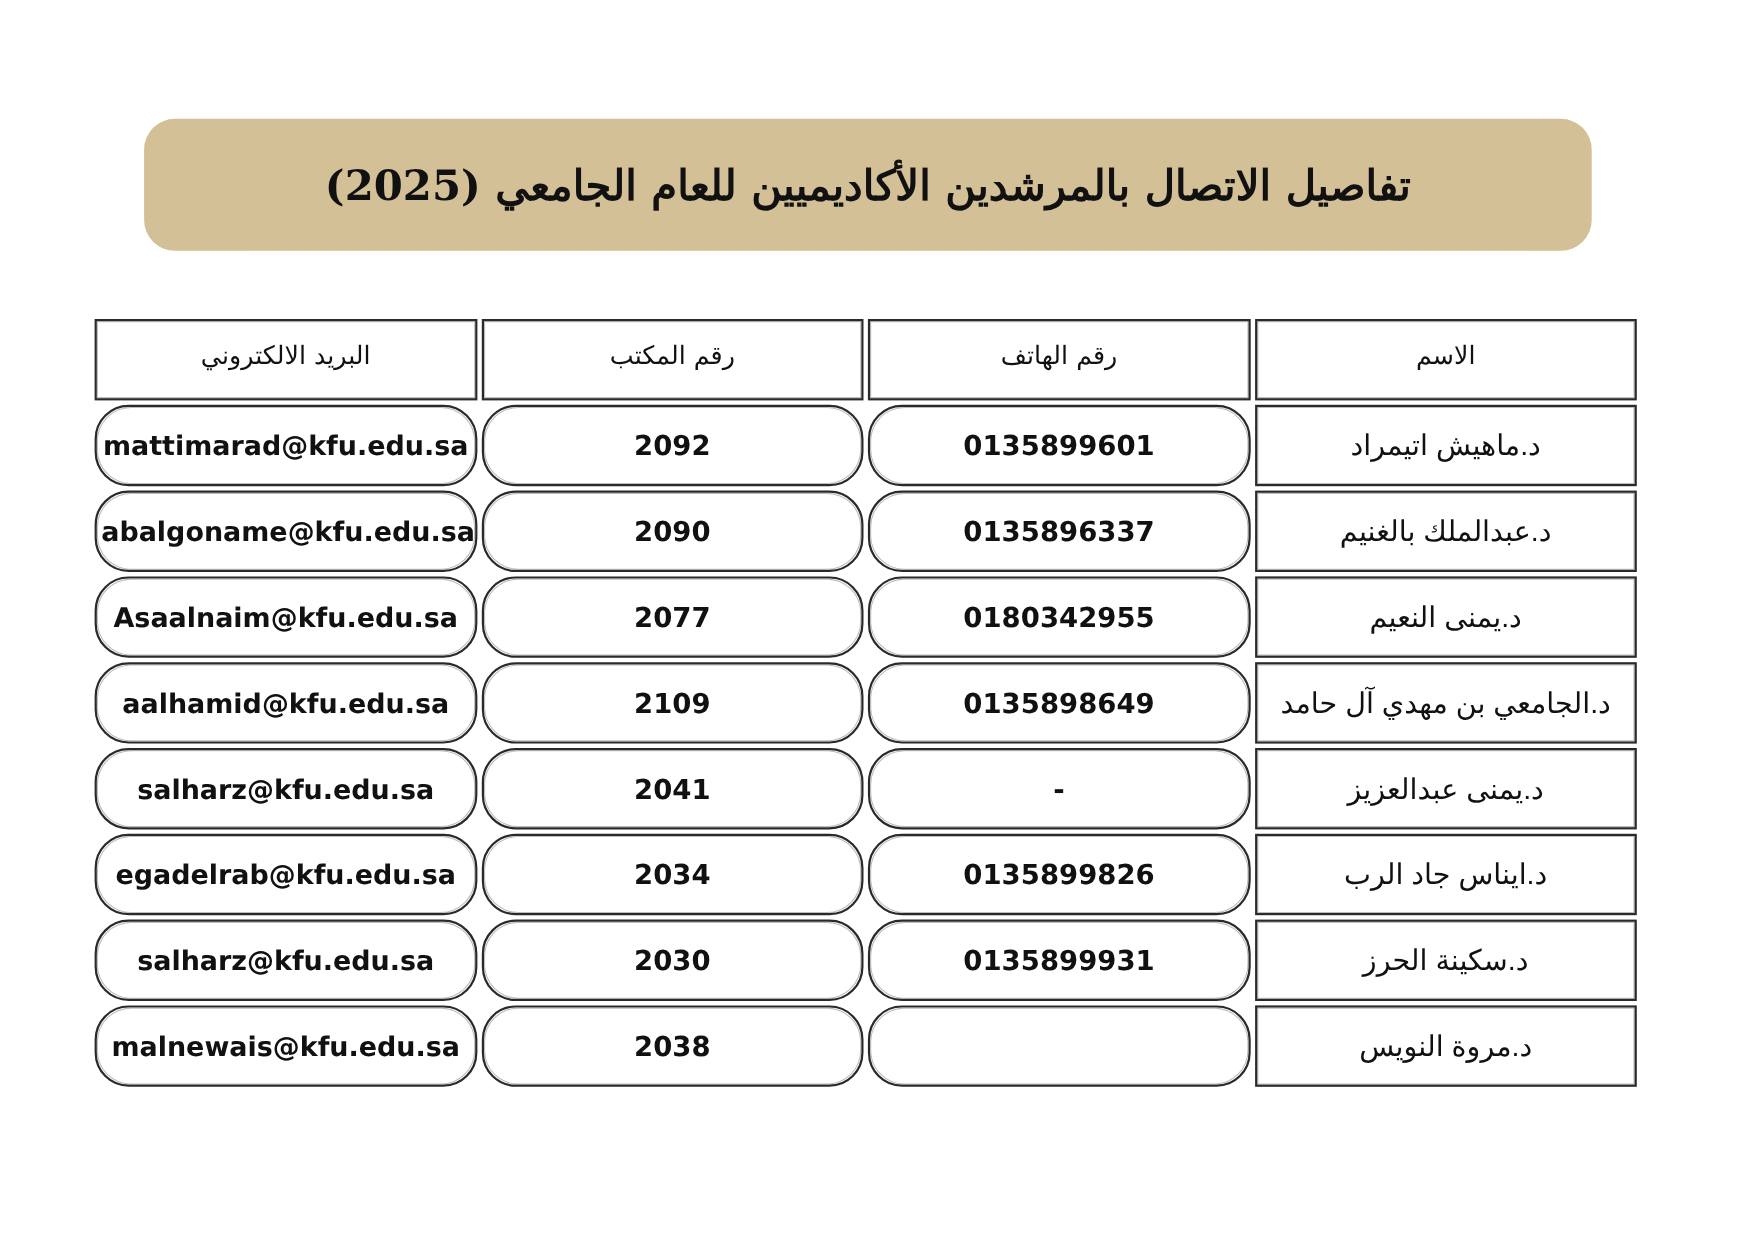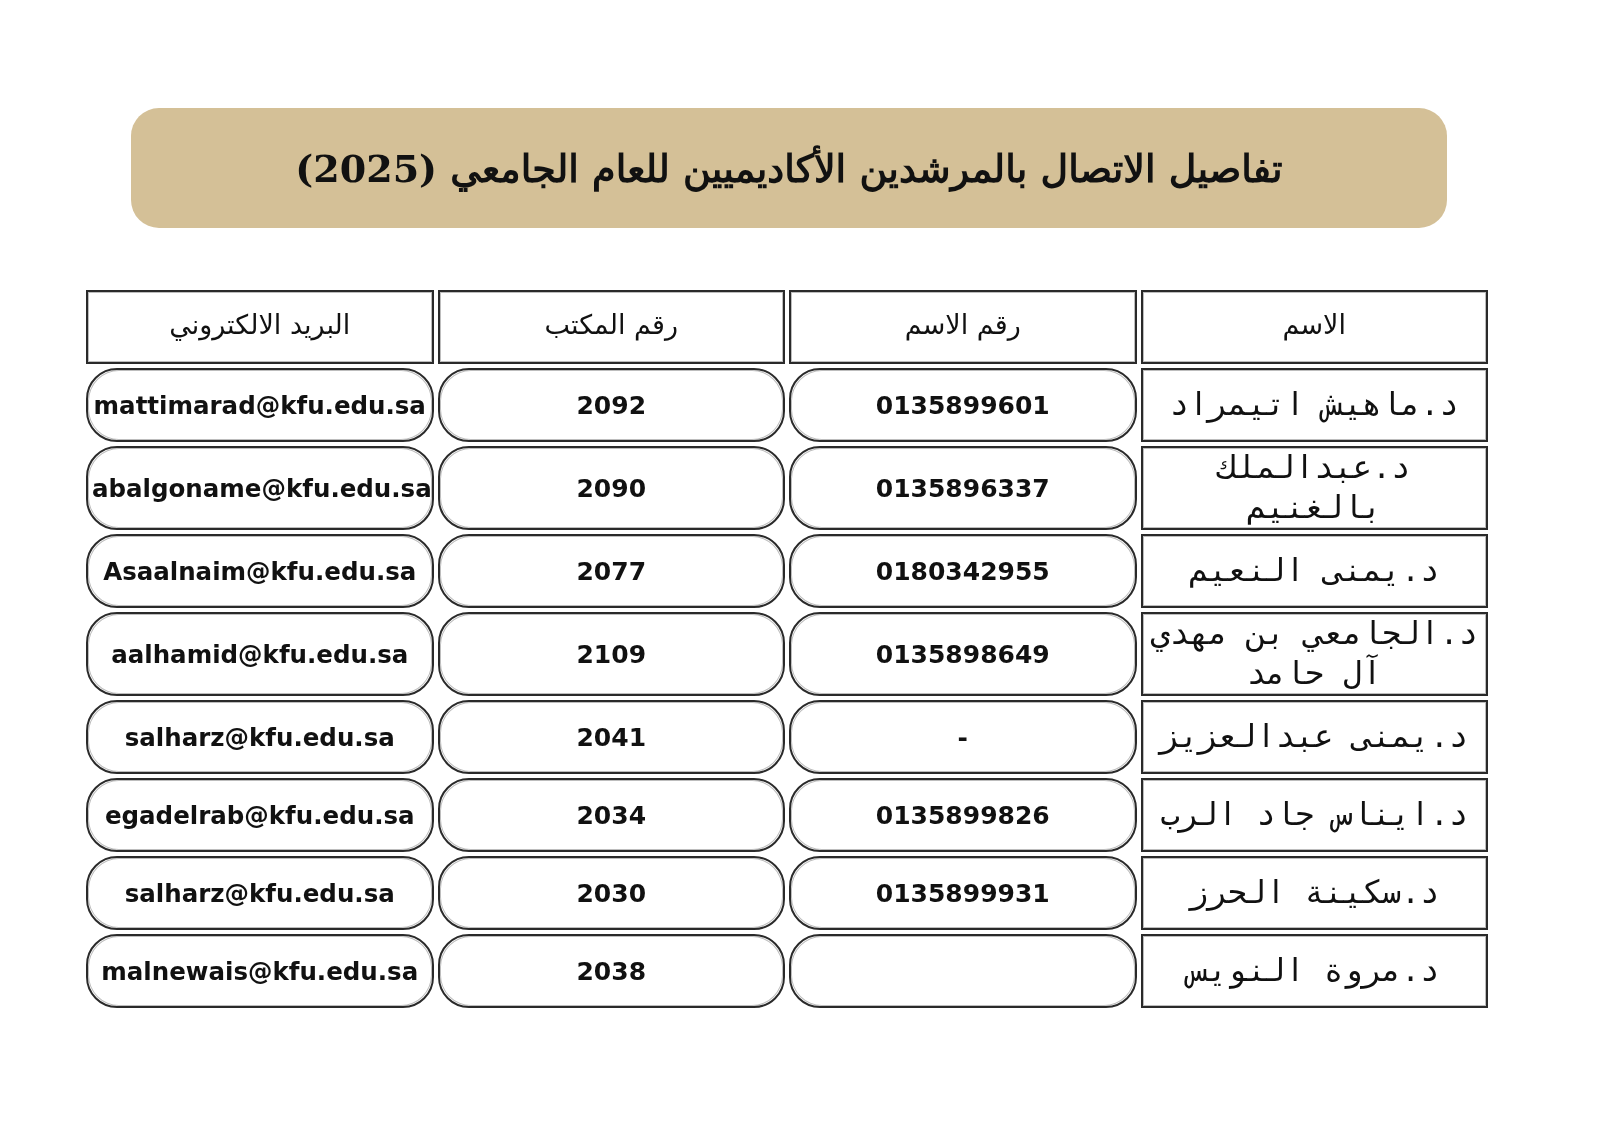--- a/index.html
+++ b/index.html
@@ -57,26 +57,26 @@
       box-shadow: inset 0 0 0 1px #bdbdbd;
       text-align: center;
       vertical-align: middle;
       height: 74px;
       padding: 0 4px;
       box-sizing: border-box;
     }
     table.contacts th {
       font-family: "DejaVu Sans", sans-serif;
       font-weight: normal;
-      font-size: 27px;
+      font-size: 23px;
       padding-bottom: 6px;
     }
     td.name {
-      font-family: Liberation Mono, monospace;
-      font-size: 32px;
+      font-family: Liberation Sans, sans-serif;
+      font-size: 26px;
       direction: rtl;
     }
     td.num, td.email {
       font-family: "DejaVu Sans", sans-serif;
       font-weight: bold;
       font-size: 25px;
       direction: ltr;
       padding-bottom: 4px;
       border-radius: 31px;
     }
@@ -90,21 +90,21 @@
 
 <div class="banner">
   <div class="banner-title">تفاصيل الاتصال بالمرشدين الأكاديميين للعام الجامعي (2025)</div>
 </div>
 
 <div class="table-wrap">
   <table class="contacts">
     <thead>
       <tr>
         <th>الاسم</th>
-        <th>رقم الاسم</th>
+        <th>رقم الهاتف</th>
         <th>رقم المكتب</th>
         <th>البريد الالكتروني</th>
       </tr>
     </thead>
     <tbody>
       <tr>
         <td class="name">د.ماهيش اتيمراد</td>
         <td class="num">0135899601</td>
         <td class="num">2092</td>
         <td class="email">mattimarad@kfu.edu.sa</td>

